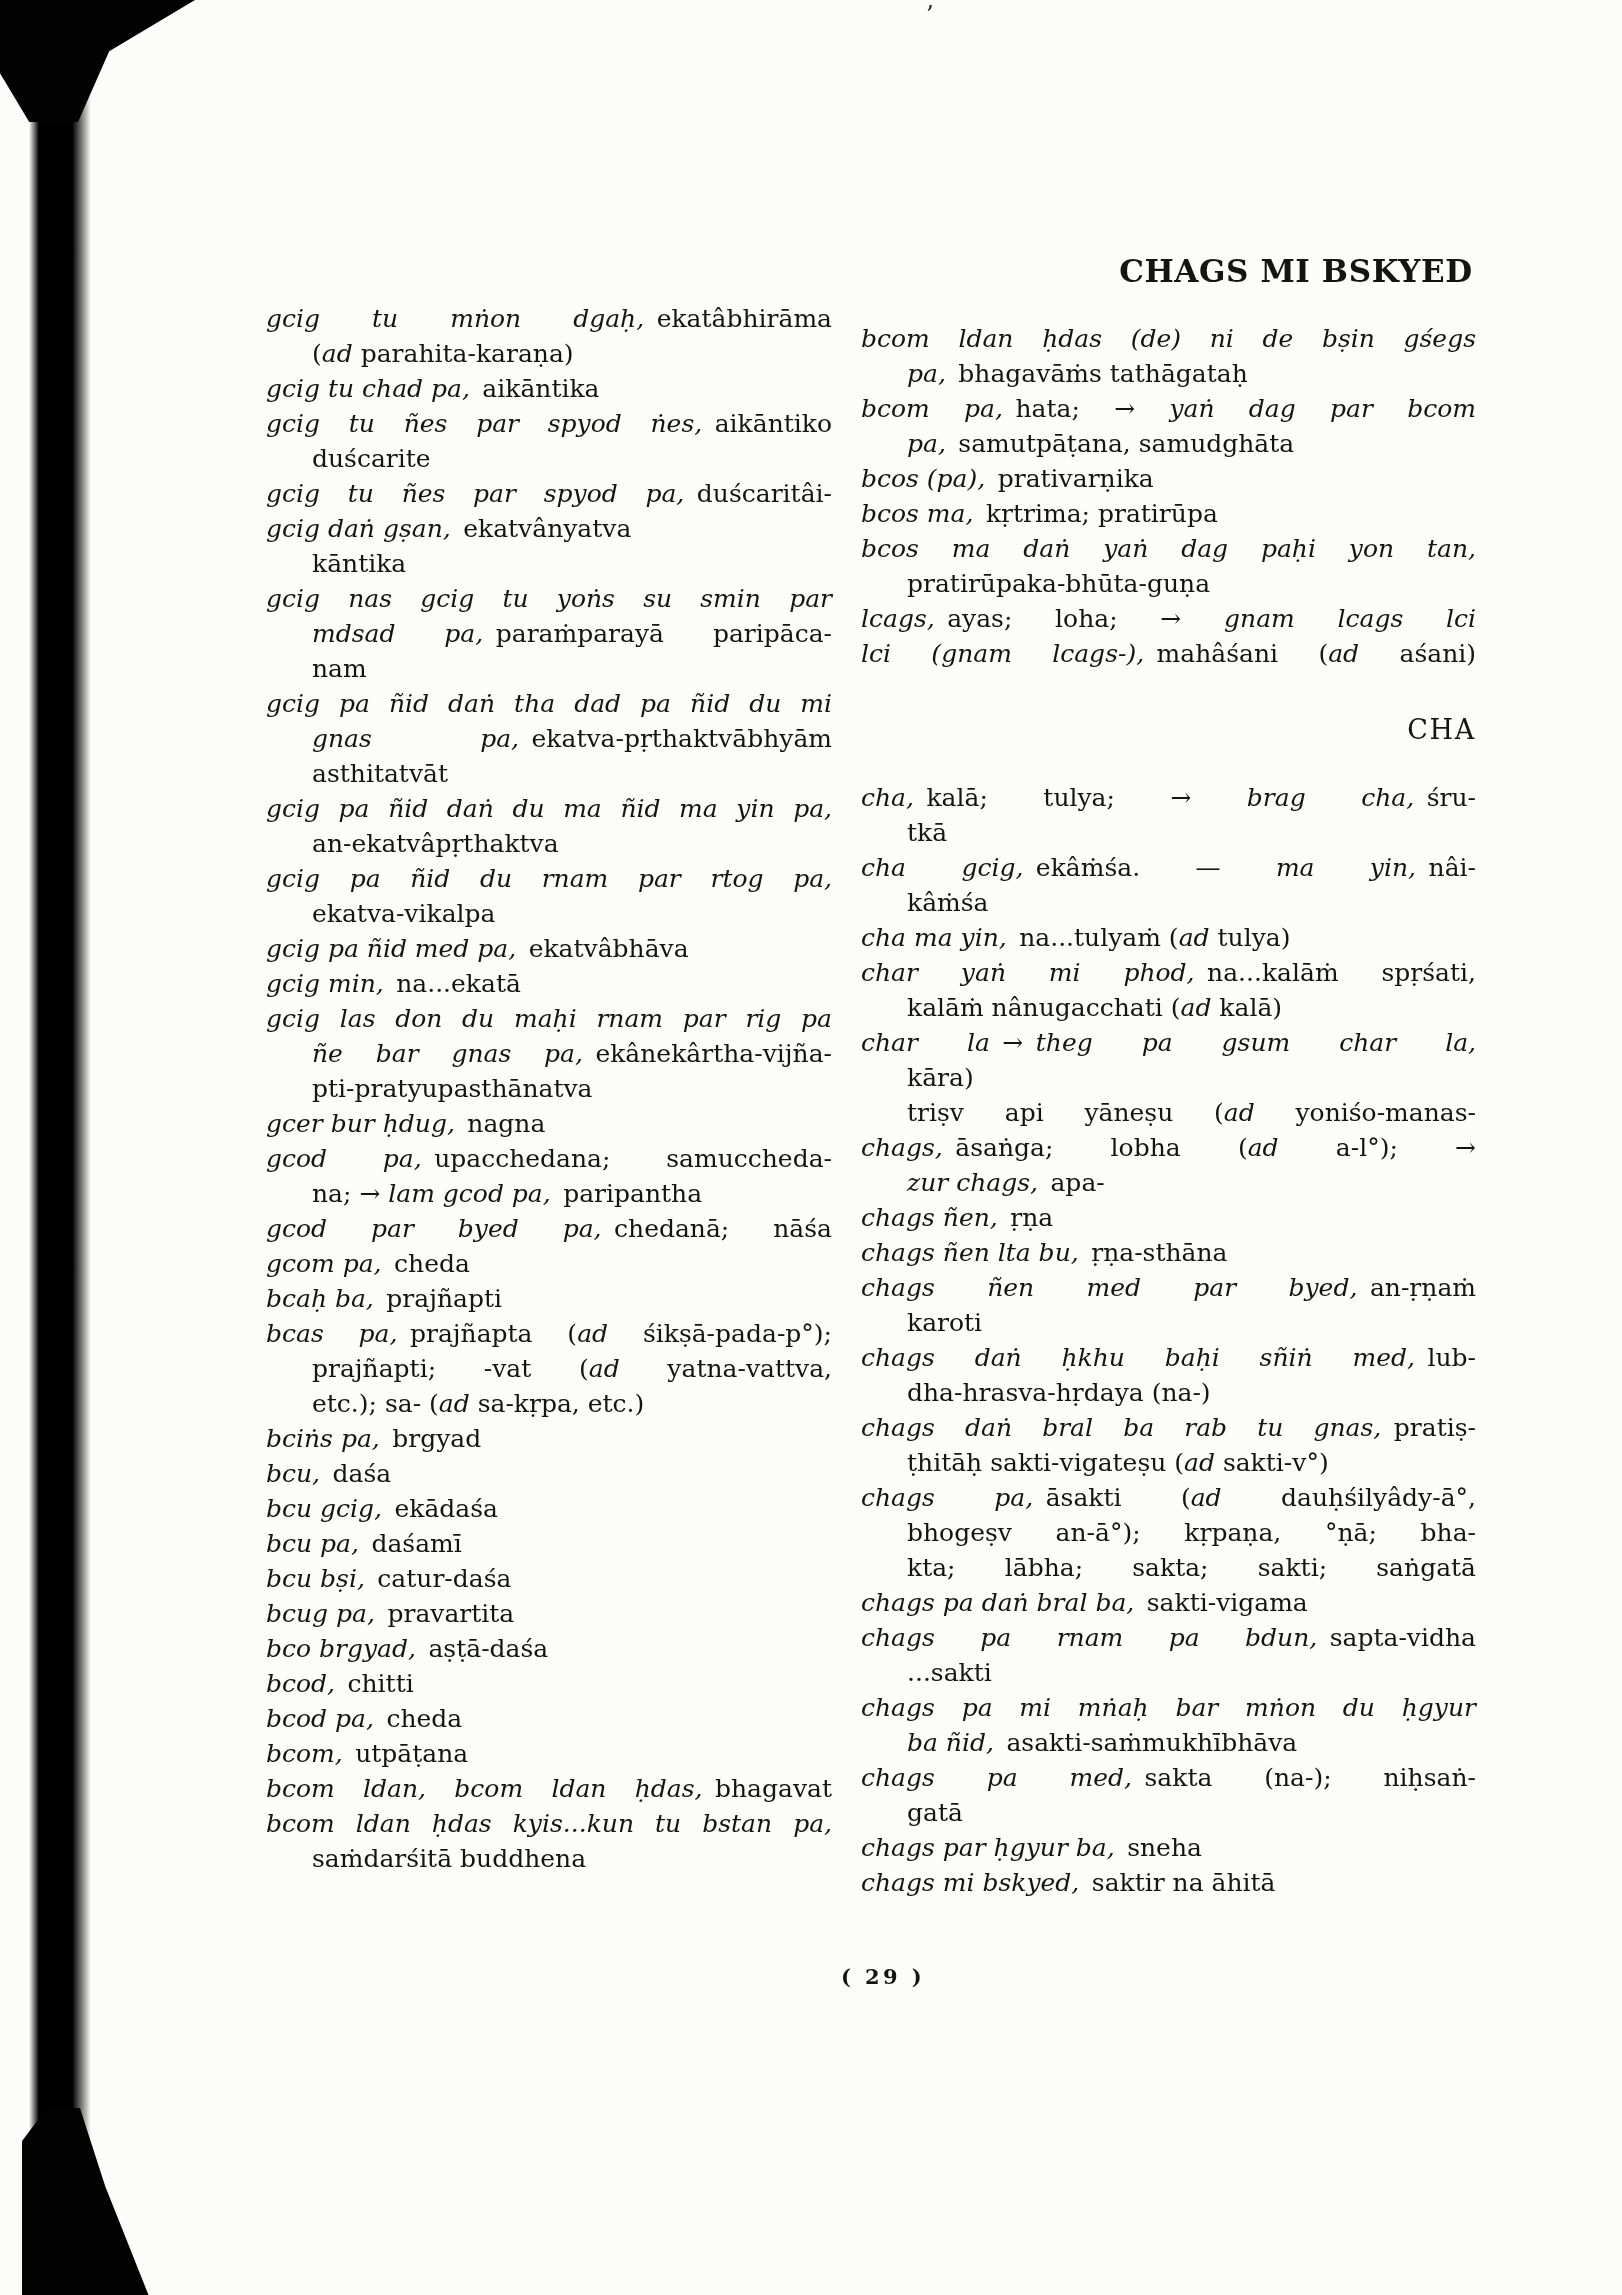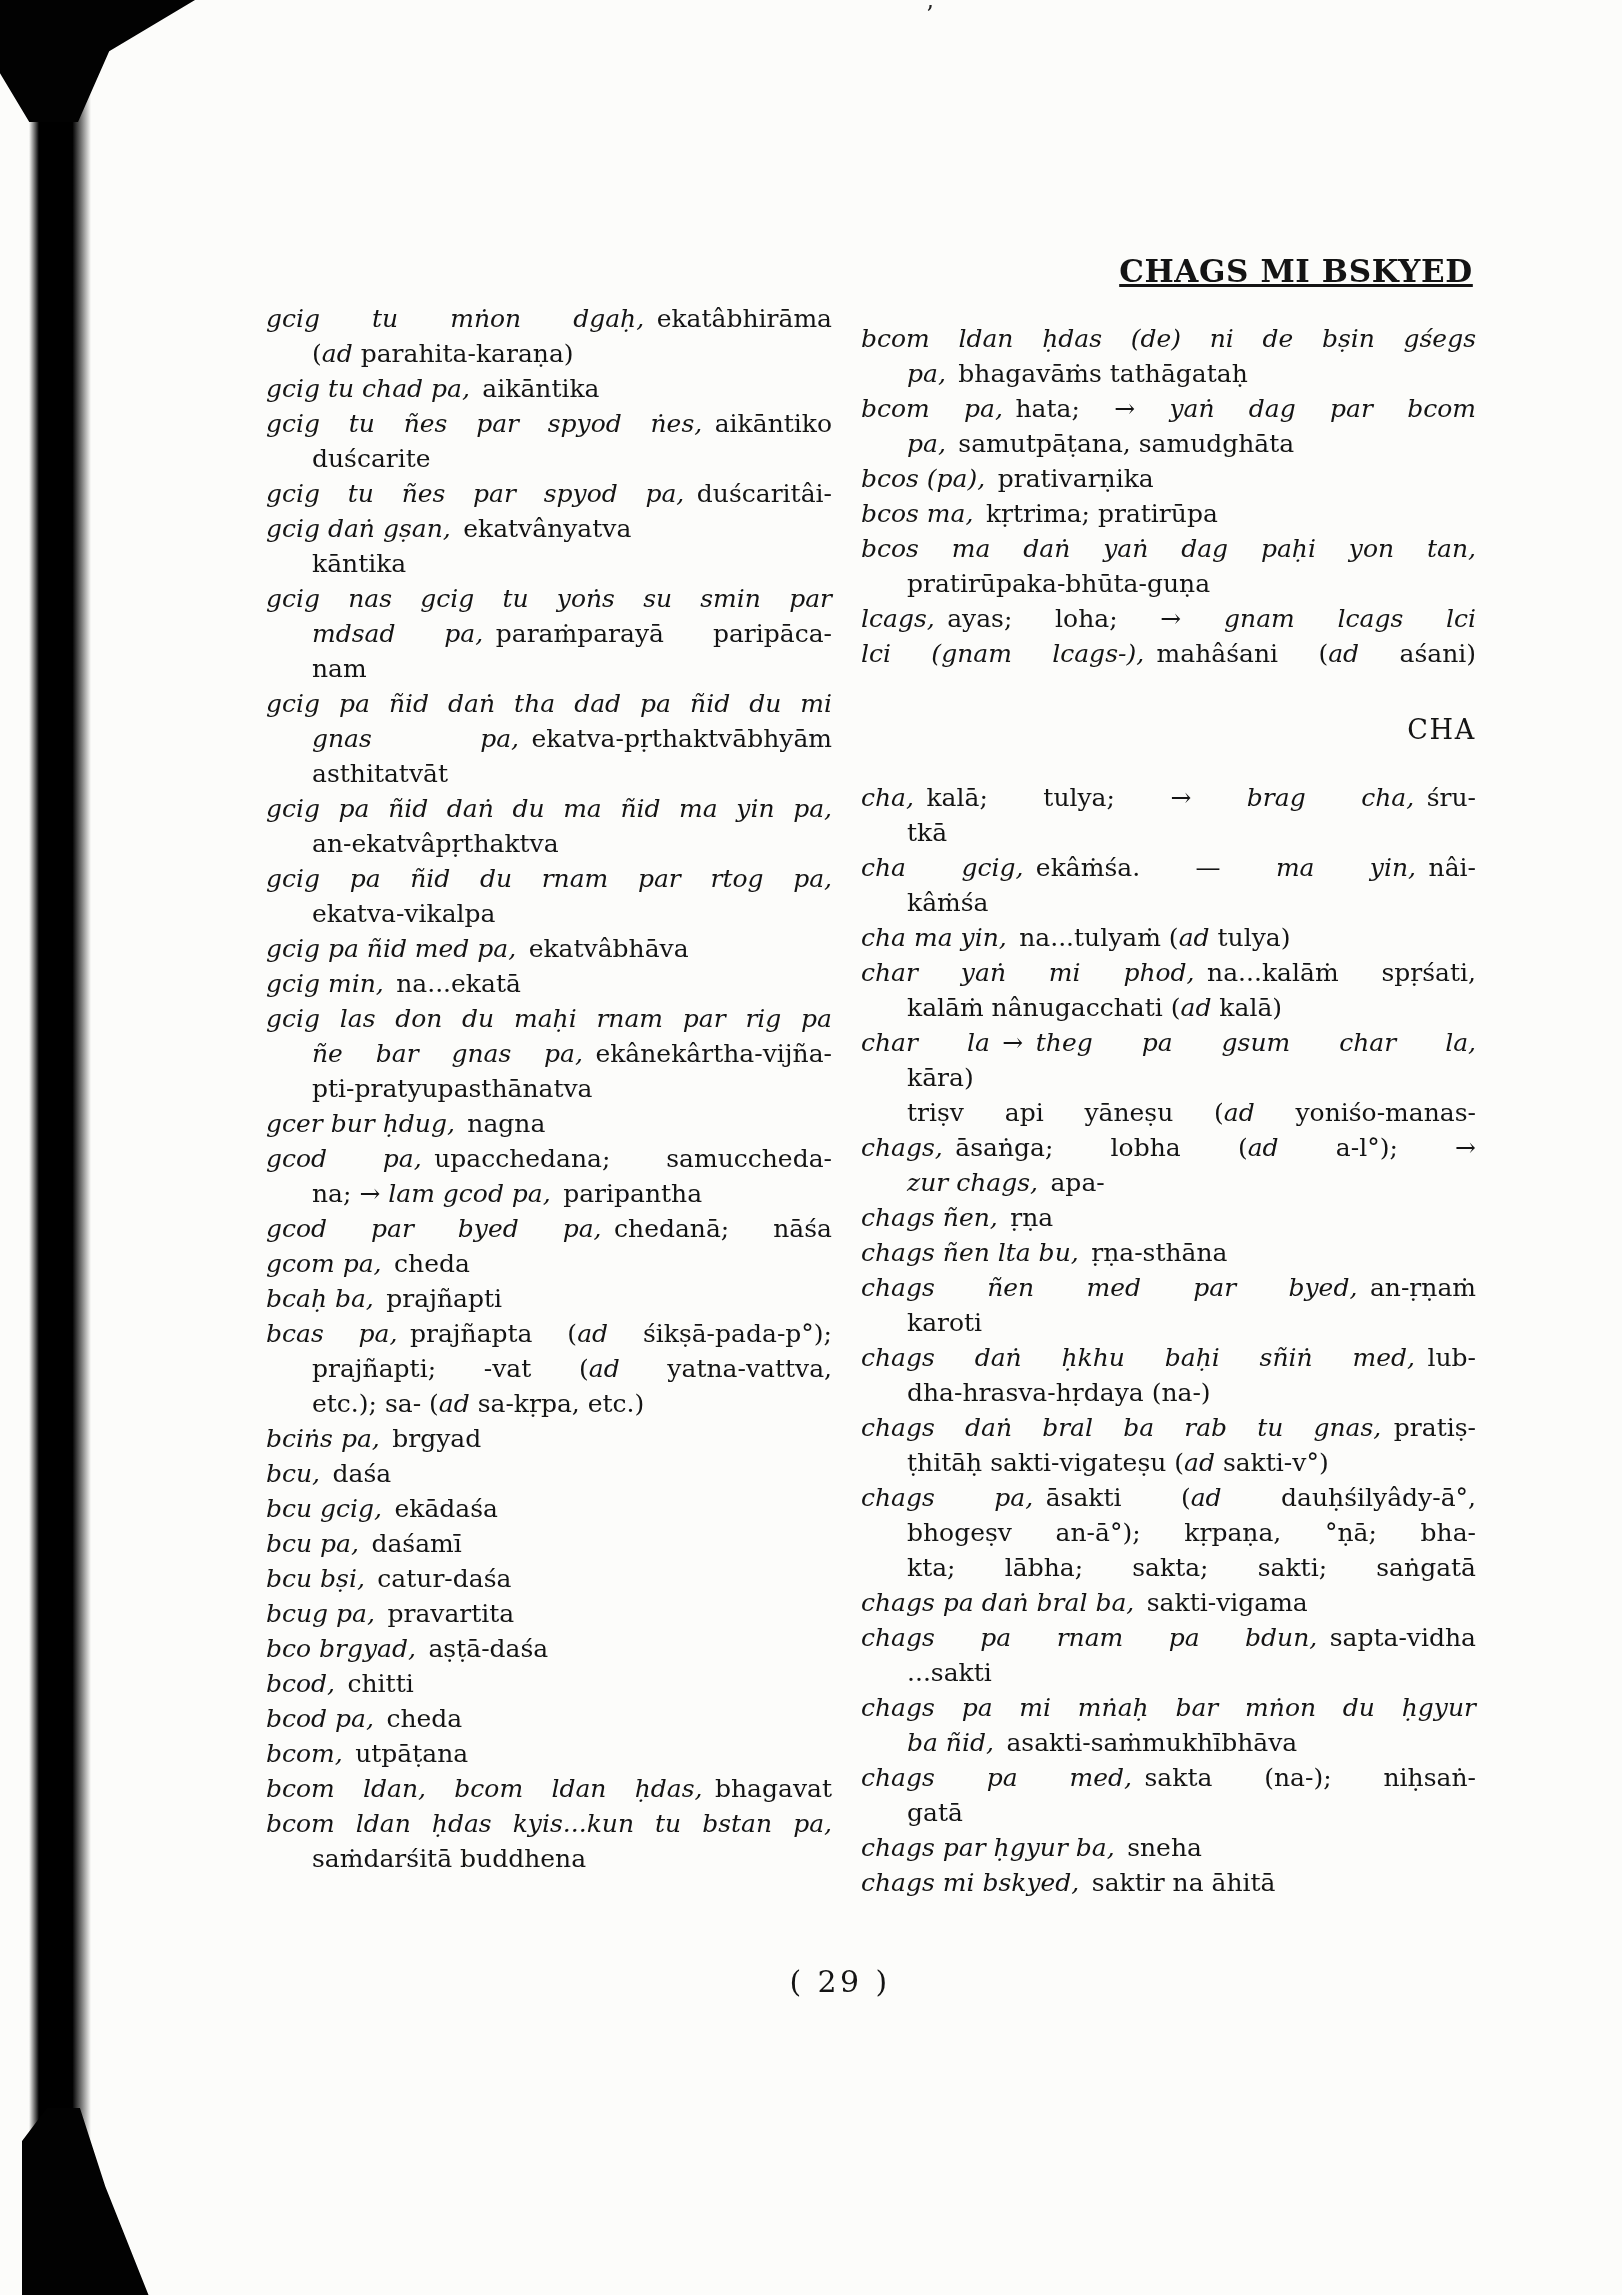--- a/index.html
+++ b/index.html
@@ -20,42 +20,42 @@
   }
   .scan-band-bottom {
     position:absolute; left:21.5px; bottom:0; width:127px; height:187px; background:#020202;
     clip-path:polygon(20% 0, 46% 0, 66% 42%, 100% 100%, 0 100%, 0 18%);
   }
   .speck { position:absolute; left:926px; top:1.1px; font-size:24px; color:#222; }
 
   .running-head {
     position:absolute; left:1109px; top:253px; width:374px;
     font-size:31px; font-weight:bold; letter-spacing:0.6px;
-    text-align:center; white-space:nowrap;text-decoration:underline;
+    text-align:center; white-space:nowrap;
   }
 
   .col { position:absolute; top:301px; }
   .col.left  { left:266px;  width:566px; }
   .col.right { left:861px; width:615px;margin-top:20px; }
 
   .line { font-size:25px; line-height:35px; height:35px; white-space:normal; }
   .line.ind { padding-left:46px; }
   .line.full { text-align:justify; text-align-last:justify; }
   .i { font-style:italic; }
   .r { font-style:normal; }
 
   .cha-heading {
     font-size:27px; font-weight:normal; text-align:right;
     line-height:35px; height:35px; margin-top:41px; margin-bottom:33px;
     letter-spacing:1.7px;
   }
 
   .pageno {
     position:absolute; left:755px; top:1964px; width:170px;
-    text-align:center; font-size:30px; letter-spacing:3.4px;
+    text-align:right; font-size:21px; letter-spacing:3.4px;font-weight:bold;
   }
 </style>
 </head>
 <body>
 
 <div class="page">
 
   <div class="scan-band"></div>
   <div class="scan-band-top"></div>
   <div class="scan-band-bottom"></div>

